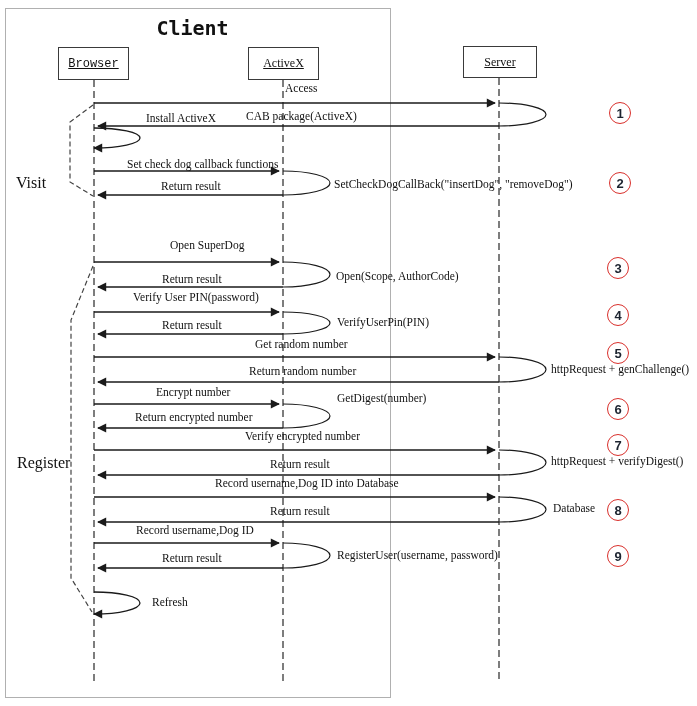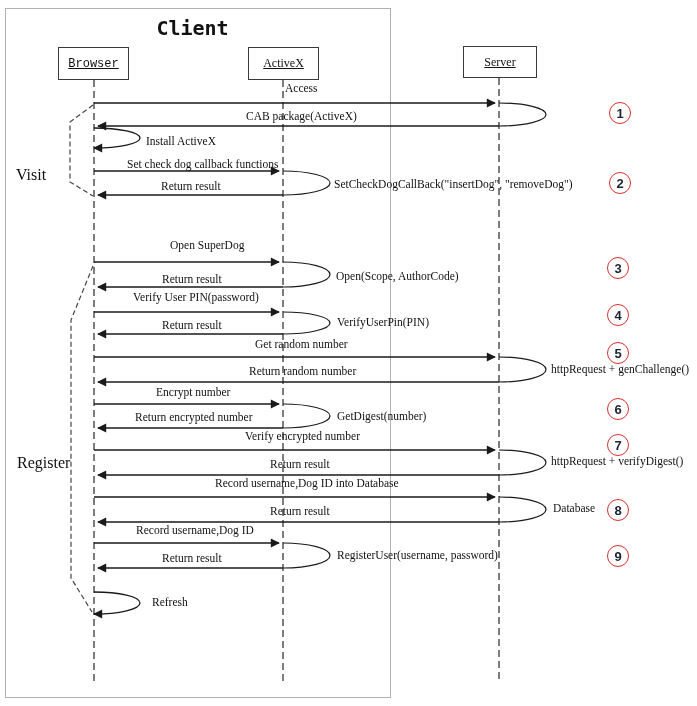--- a/index.html
+++ b/index.html
@@ -97,56 +97,56 @@
       <line class="msgline" x1="94" y1="543" x2="279" y2="543" marker-end="url(#arr)"></line>
       <path class="bounce" d="M283,543 A47,12.5 0 0 1 283,568"></path>
       <line class="msgline" x1="283" y1="568" x2="98" y2="568" marker-end="url(#arr)"></line>
 
       <path class="msgline" d="M94,592 A46,11 0 0 1 94,614" marker-end="url(#arr)"></path>
     </g>
   </svg>
 
   <div class="lbl" style="left:285px; top:82px;">Access</div>
   <div class="lbl" style="left:246px; top:110px;">CAB package(ActiveX)</div>
-  <div class="lbl" style="left:146px; top:135px;">Install ActiveX</div>
+  <div class="lbl" style="left:146px; top:112px;">Install ActiveX</div>
   <div class="lbl" style="left:119px; top:158px;margin-left:8px;">Set check dog callback functions</div>
   <div class="lbl" style="left:161px; top:180px;">Return result</div>
   <div class="lbl" style="left:334px; top:178px;">SetCheckDogCallBack("insertDog", "removeDog")</div>
 
   <div class="lbl" style="left:170px; top:239px;">Open SuperDog</div>
   <div class="lbl" style="left:162px; top:273px;">Return result</div>
   <div class="lbl" style="left:336px; top:270px;">Open(Scope, AuthorCode)</div>
 
   <div class="lbl" style="left:133px; top:291px;">Verify User PIN(password)</div>
   <div class="lbl" style="left:162px; top:319px;">Return result</div>
   <div class="lbl" style="left:337px; top:316px;">VerifyUserPin(PIN)</div>
 
   <div class="lbl" style="left:255px; top:338px;">Get random number</div>
   <div class="lbl" style="left:249px; top:365px;">Return random number</div>
   <div class="lbl" style="left:551px; top:363px;">httpRequest + genChallenge()</div>
 
   <div class="lbl" style="left:156px; top:386px;">Encrypt number</div>
   <div class="lbl" style="left:135px; top:411px;">Return encrypted number</div>
-  <div class="lbl" style="left:337px; top:410px;">GetDigest(number)</div>
+  <div class="lbl" style="left:337px; top:392px;">GetDigest(number)</div>
 
   <div class="lbl" style="left:245px; top:430px;">Verify encrypted number</div>
   <div class="lbl" style="left:270px; top:458px;">Return result</div>
   <div class="lbl" style="left:551px; top:455px;">httpRequest + verifyDigest()</div>
 
   <div class="lbl" style="left:215px; top:477px;">Record username,Dog ID into Database</div>
   <div class="lbl" style="left:270px; top:505px;">Return result</div>
   <div class="lbl" style="left:553px; top:502px;">Database</div>
 
   <div class="lbl" style="left:136px; top:524px;">Record username,Dog ID</div>
   <div class="lbl" style="left:162px; top:552px;">Return result</div>
   <div class="lbl" style="left:337px; top:549px;">RegisterUser(username, password)</div>
 
   <div class="lbl" style="left:152px; top:596px;">Refresh</div>
 
-  <div class="phase" style="left:16px; top:166px;">Visit</div>
+  <div class="phase" style="left:16px; top:174px;">Visit</div>
   <div class="phase" style="left:17px; top:454px;">Register</div>
 
   <div class="step" style="left:609px; top:102px;">1</div>
   <div class="step" style="left:609px; top:172px;">2</div>
   <div class="step" style="left:607px; top:257px;">3</div>
   <div class="step" style="left:607px; top:304px;">4</div>
   <div class="step" style="left:607px; top:342px;">5</div>
   <div class="step" style="left:607px; top:398px;">6</div>
   <div class="step" style="left:607px; top:434px;">7</div>
   <div class="step" style="left:607px; top:499px;">8</div>

